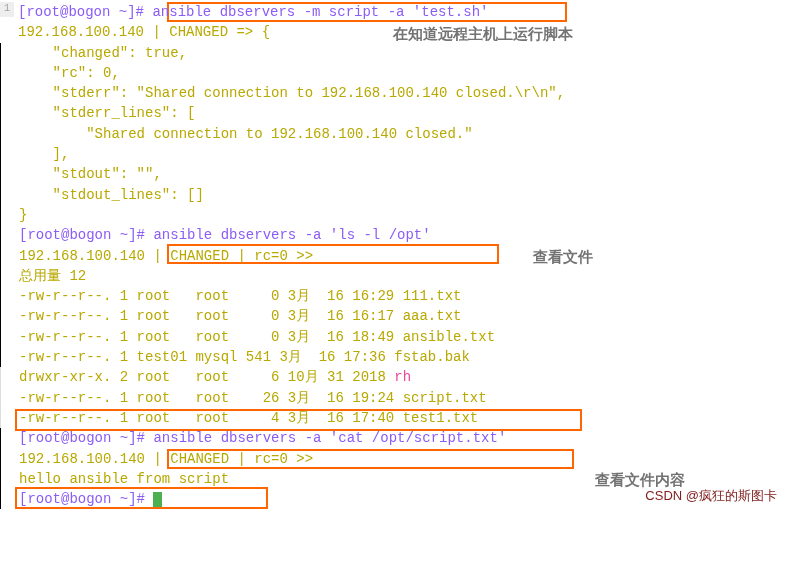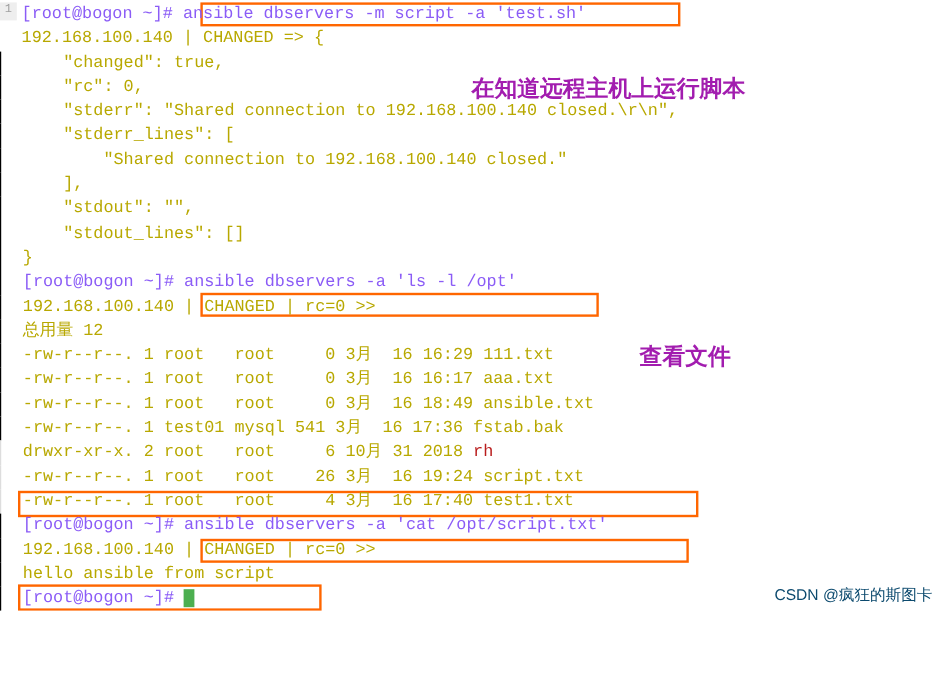--- a/index.html
+++ b/index.html
@@ -10,25 +10,25 @@
       background: #fff;
       width: 787px;
       position: relative;
       padding: 2px 0 0 0;
     }
     .line { white-space: pre; padding-left: 18px; position: relative; }
     .gutter { position: absolute; left: 0; width: 14px; background: #eee; color: #a0a0a0; font-size: 10px; text-align: center; }
     .prompt-root { color: #8b5cf6; }
     .cmd { color: #8b5cf6; }
     .yellow { color: #b8a800; }
-    .teal { color: #b91c1c; }
-    .red-label { color: #a21caf; font-family: "Microsoft YaHei", sans-serif; font-weight: bold; font-size: 19px; margin-top: 38px; }
+    .teal { color: #ec4899; }
+    .red-label { color: #737373; font-family: "Microsoft YaHei", sans-serif; font-weight: bold; font-size: 15px; }
     .highlight-box { position: absolute; border: 2px solid #ff6600; pointer-events: none; }
     .cursor { display: inline-block; width: 9px; height: 15px; background: #4caf50; vertical-align: middle; }
-    .watermark { position: absolute; right: 10px; bottom: 4px; color: #0c4a6e; font-family: "Microsoft YaHei", sans-serif; font-size: 13px; }
+    .watermark { position: absolute; right: 10px; bottom: 4px; color: #7f1d1d; font-family: "Microsoft YaHei", sans-serif; font-size: 13px; }
     .border-left { border-left: 1px solid #000; }
     .border-left-gray { border-left: 1px solid #ddd; }
   </style>
 </head>
 <body>
 
 <div class="highlight-box" style="left:167px; top:2px; width:400px; height:20px;"></div>
 <div class="highlight-box" style="left:167px; top:244px; width:332px; height:20px;"></div>
 <div class="highlight-box" style="left:15px; top:409px; width:567px; height:22px;"></div>
 <div class="highlight-box" style="left:167px; top:449px; width:407px; height:20px;"></div>

